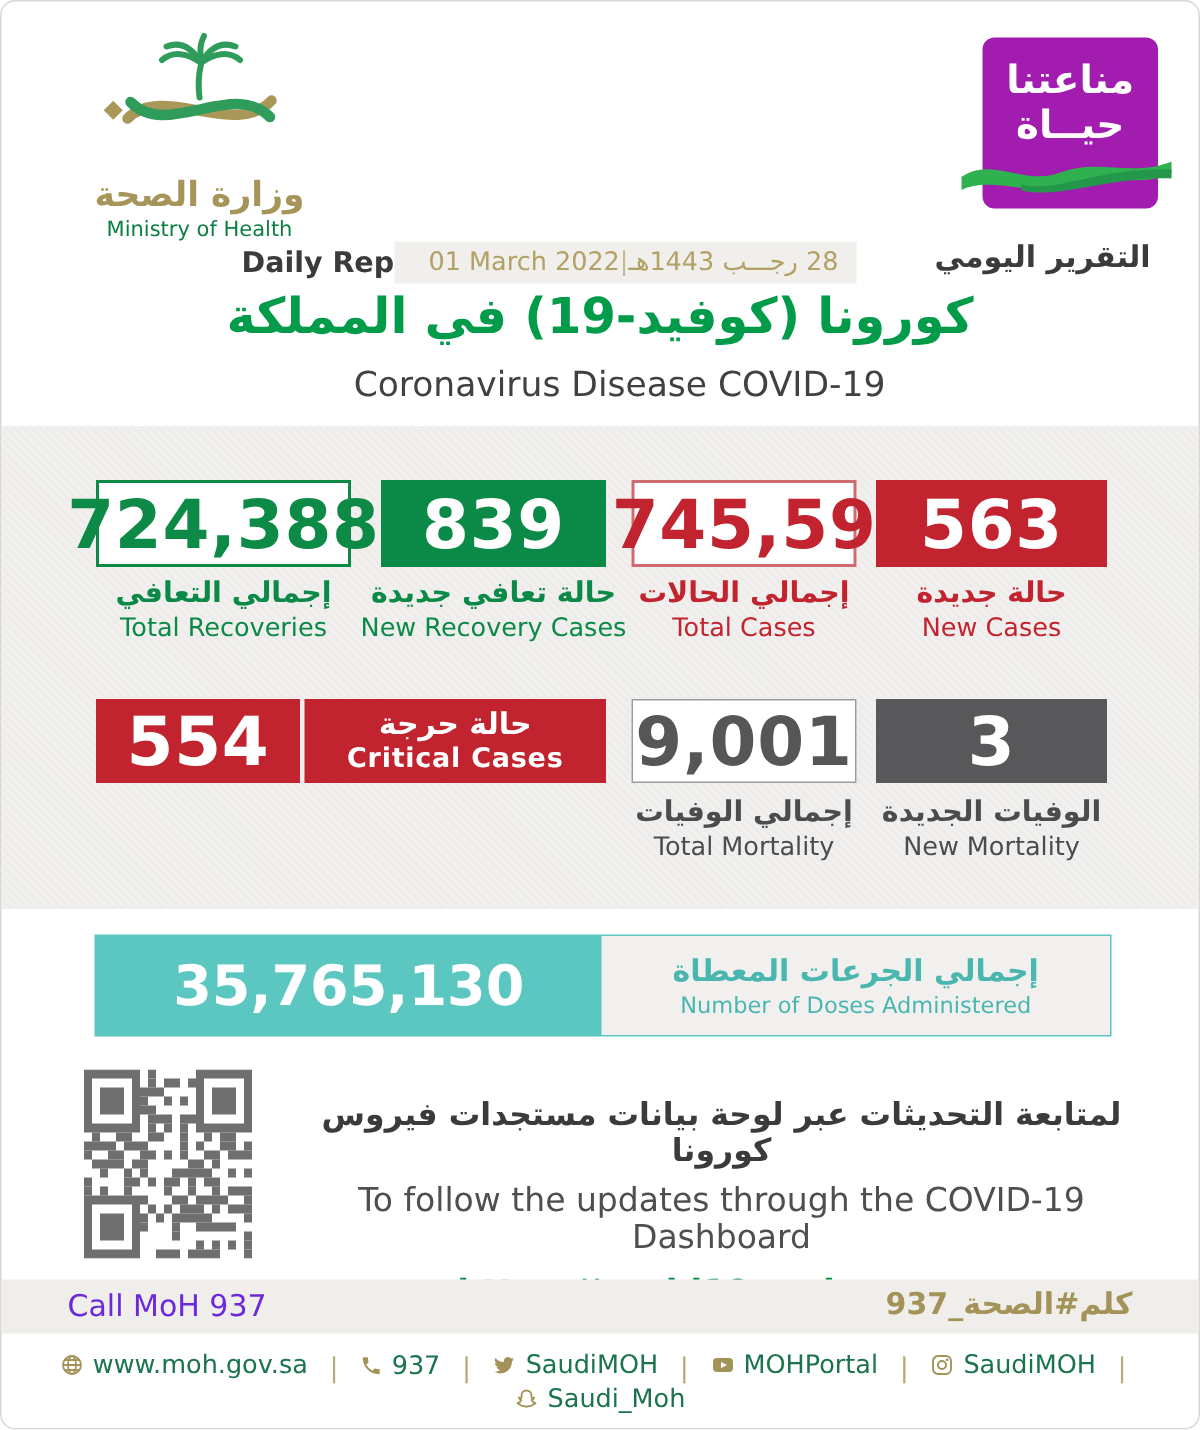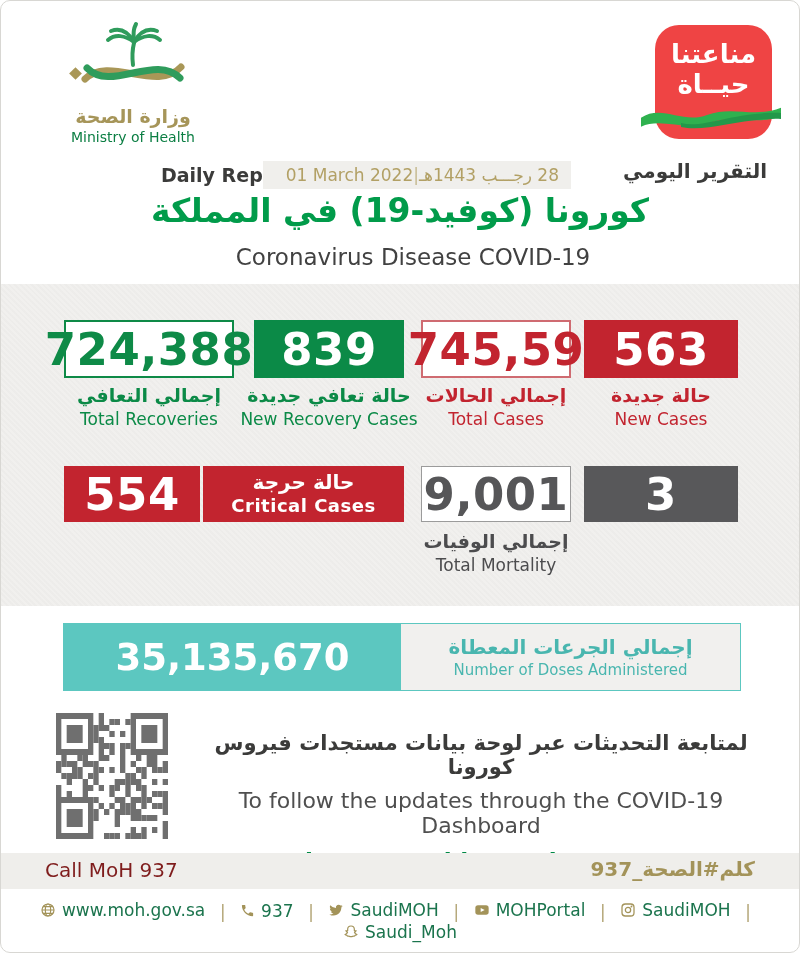--- a/index.html
+++ b/index.html
@@ -5,26 +5,26 @@
   * { margin:0; padding:0; box-sizing:border-box; }
   html,body { background:#ffffff; }
   body { font-family:"DejaVu Sans", sans-serif; }
   .page{
     position:relative; width:800px; height:953px; background:#fff;
     border:1px solid #d8d7d3; border-radius:10px; overflow:hidden;
   }
 
   
   .logo{ position:absolute; top:20px; left:52px; width:160px; text-align:center; }
-  .logo-ar{ font-size:19px; font-weight:bold; color:#a69559; margin-top:8px; }
+  .logo-ar{ font-size:23px; font-weight:bold; color:#a69559; margin-top:20px; }
   .logo-en{ font-size:14px; color:#0b7e43; margin-top:2px; }
 
   .badge{
     position:absolute; top:24px; right:27px; width:117px; height:114px;
-    background:#ef4444; border-radius:24px; color:#fff; text-align:center;
+    background:#a21caf; border-radius:8px; color:#fff; text-align:center;
   }
   .badge-l1{ font-size:26px; font-weight:bold; margin-top:14px; line-height:30px;}
   .badge-l2{ font-size:26px; font-weight:bold; line-height:30px;}
   .badge-wave{ position:absolute; left:-14px; bottom:6px; width:140px; height:40px; }
 
   
   .daily-en{ position:absolute; top:163px; left:160px; font-size:19px; font-weight:600; color:#3b3b3a; }
   .date-strip{
     position:absolute; top:160px; left:262px; width:308px; height:28px;
     background:#f0efec; display:flex; align-items:center; justify-content:flex-end;
@@ -81,21 +81,21 @@
 
   
   .qr{ position:absolute; top:712px; left:55px; width:112px; height:126px; }
   .dash{ position:absolute; top:730px; left:180px; width:600px; text-align:center; }
   .dash-ar{ font-size:21px; font-weight:bold; color:#3b3b3a; }
   .dash-en{ font-size:22px; color:#4f4f4f; margin-top:9px; }
   .dash-url{ display:inline-block; font-size:23px; font-weight:bold; color:#008a45; margin-top:11px; text-decoration:none; }
 
   
   .strip{ position:absolute; top:852px; left:0; width:100%; height:36px; background:#efeeeb; }
-  .strip-left{ position:absolute; left:44px; top:5px; font-size:20px; color:#7f1d1d; }
+  .strip-left{ position:absolute; left:44px; top:5px; font-size:20px; color:#6d28d9; }
   .strip-right{ position:absolute; right:44px; top:4px; font-size:20px; font-weight:bold; color:#a39359; }
 
   
   .footer{ position:absolute; top:899px; left:0; width:100%; text-align:center; font-size:17px; color:#1b744d; }
   .f-item{ display:inline-flex; align-items:center; gap:6px; cursor:pointer; }
   .f-item svg{ display:block; }
   .f-sep{ color:#b6a97c; margin:0 9px; font-size:18px; }
 </style>
 </head>
 <body>
@@ -186,24 +186,28 @@
       <span>9,001</span>
     </div>
     <div class="stat-box fill-dark" style="top:182px; left:583px; width:154px; height:56px;">
       <span>3</span>
     </div>
 
     <div class="stat-label lbl-dark" style="top:246px; left:400px; width:190px;">
       <span class="ar" dir="rtl">إجمالي الوفيات</span>
       <span class="en">Total Mortality</span>
     </div>
+    <div class="stat-label lbl-dark" style="top:246px; left:565px; width:190px;">
+      <span class="ar" dir="rtl">الوفيات الجديدة</span>
+      <span class="en">New Mortality</span>
+    </div>
   </div>
 
   <div class="doses">
-    <div class="doses-num">35,135,670</div>
+    <div class="doses-num">35,765,130</div>
     <div class="doses-label">
       <span class="ar" dir="rtl">إجمالي الجرعات المعطاة</span>
       <span class="en">Number of Doses Administered</span>
     </div>
   </div>
 
   <svg id="qr" class="qr" viewBox="0 0 21 21" preserveAspectRatio="none">
       <rect x="8" y="0" width="1" height="1" fill="#6f6f6f"></rect>
       <rect x="8" y="1" width="1" height="1" fill="#6f6f6f"></rect>
       <rect x="10" y="1" width="1" height="1" fill="#6f6f6f"></rect>

